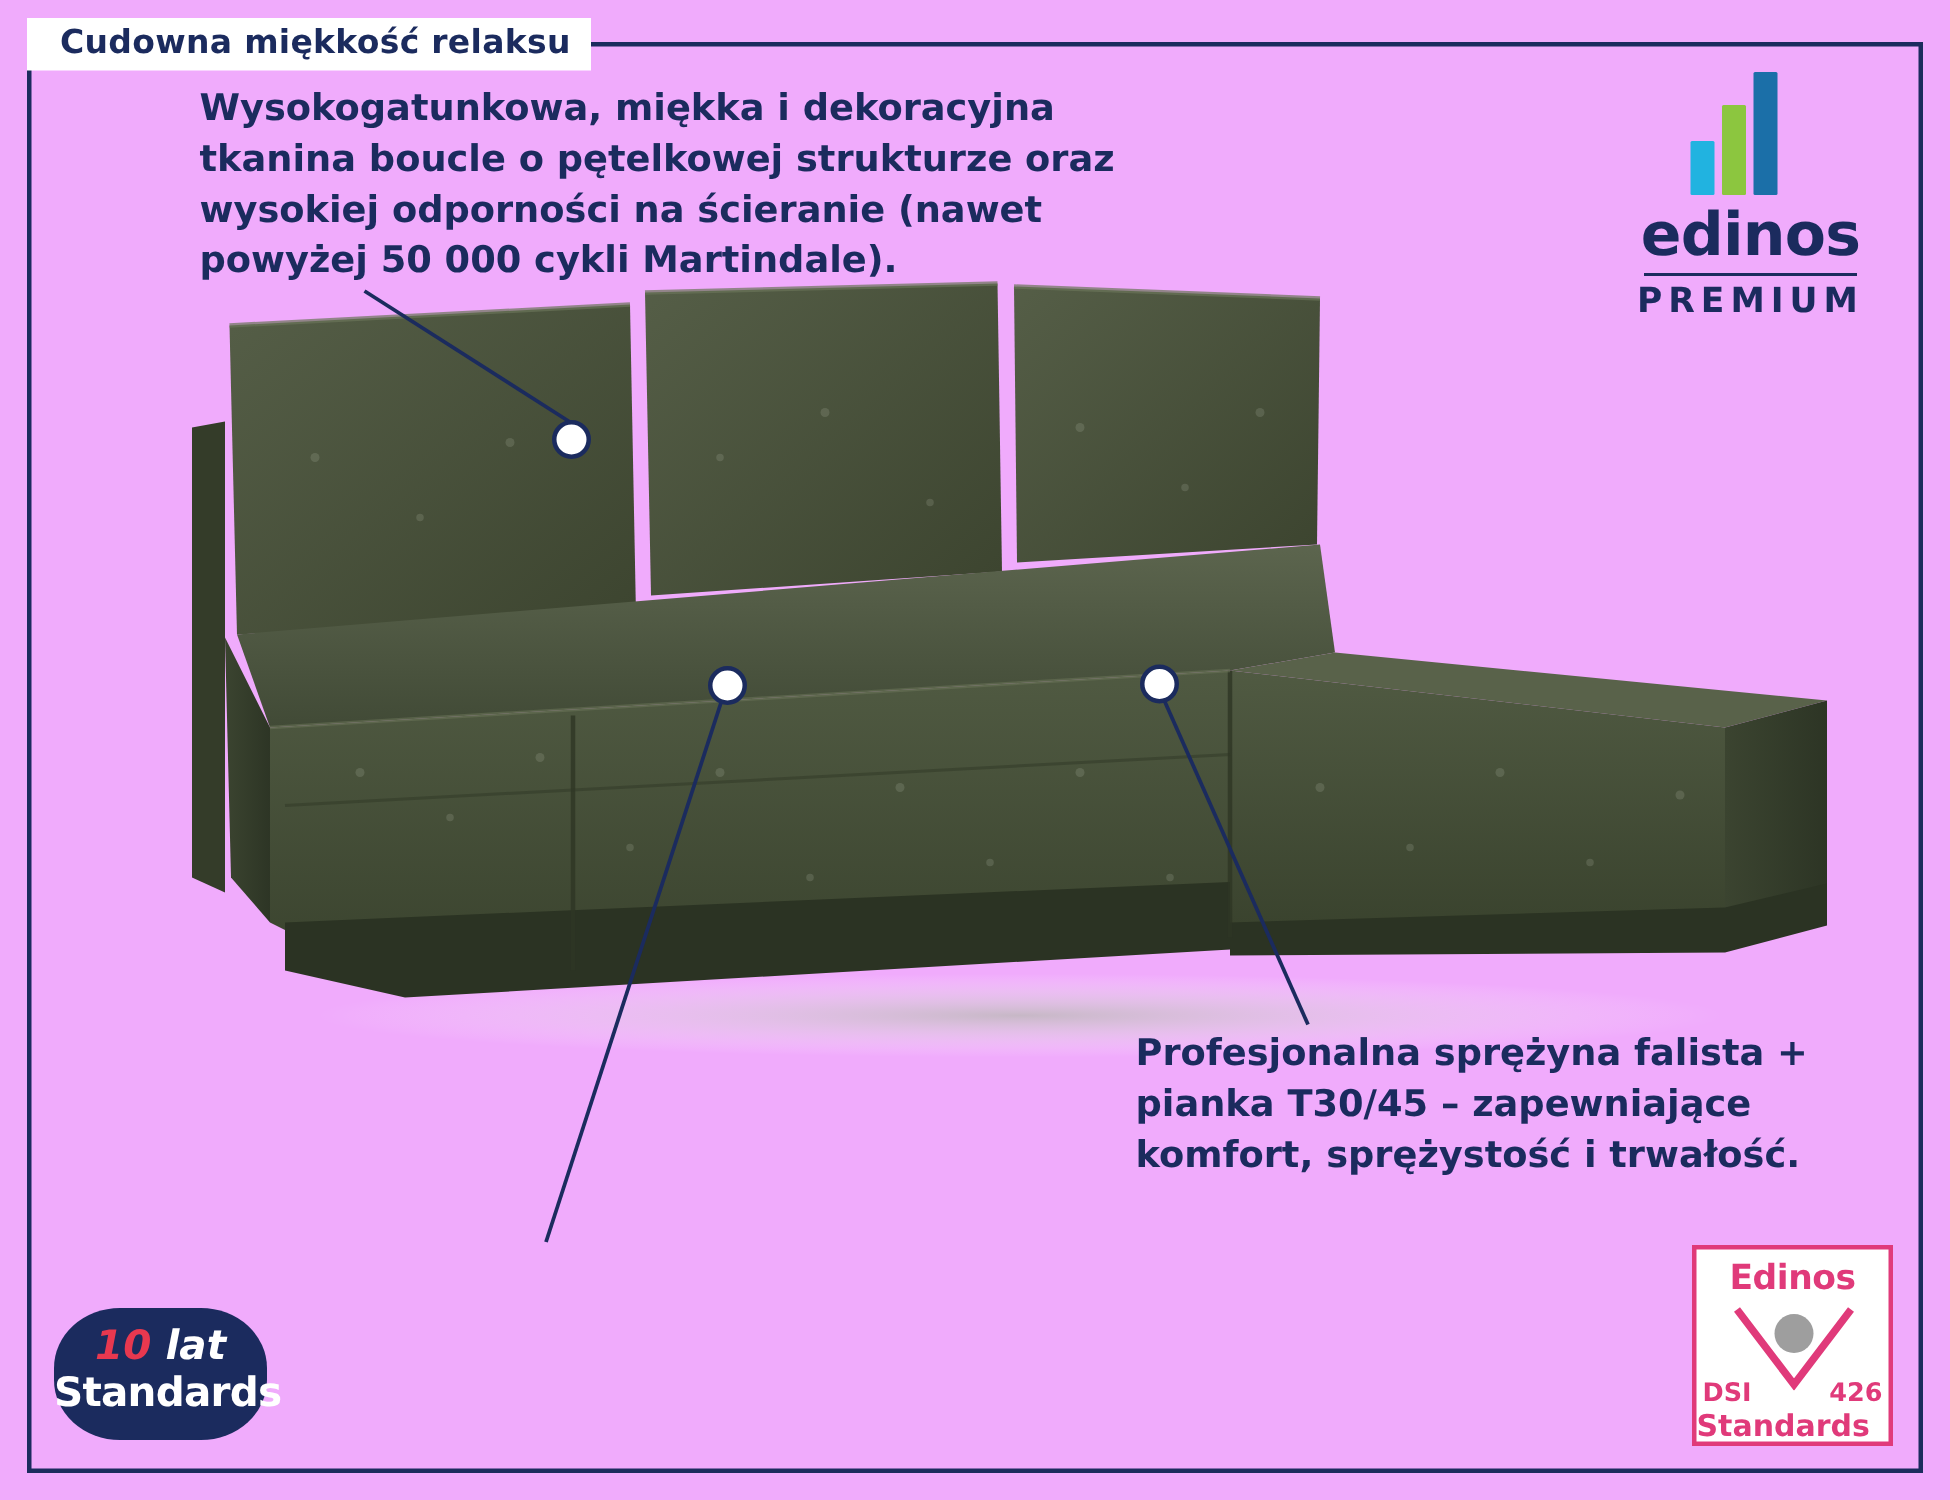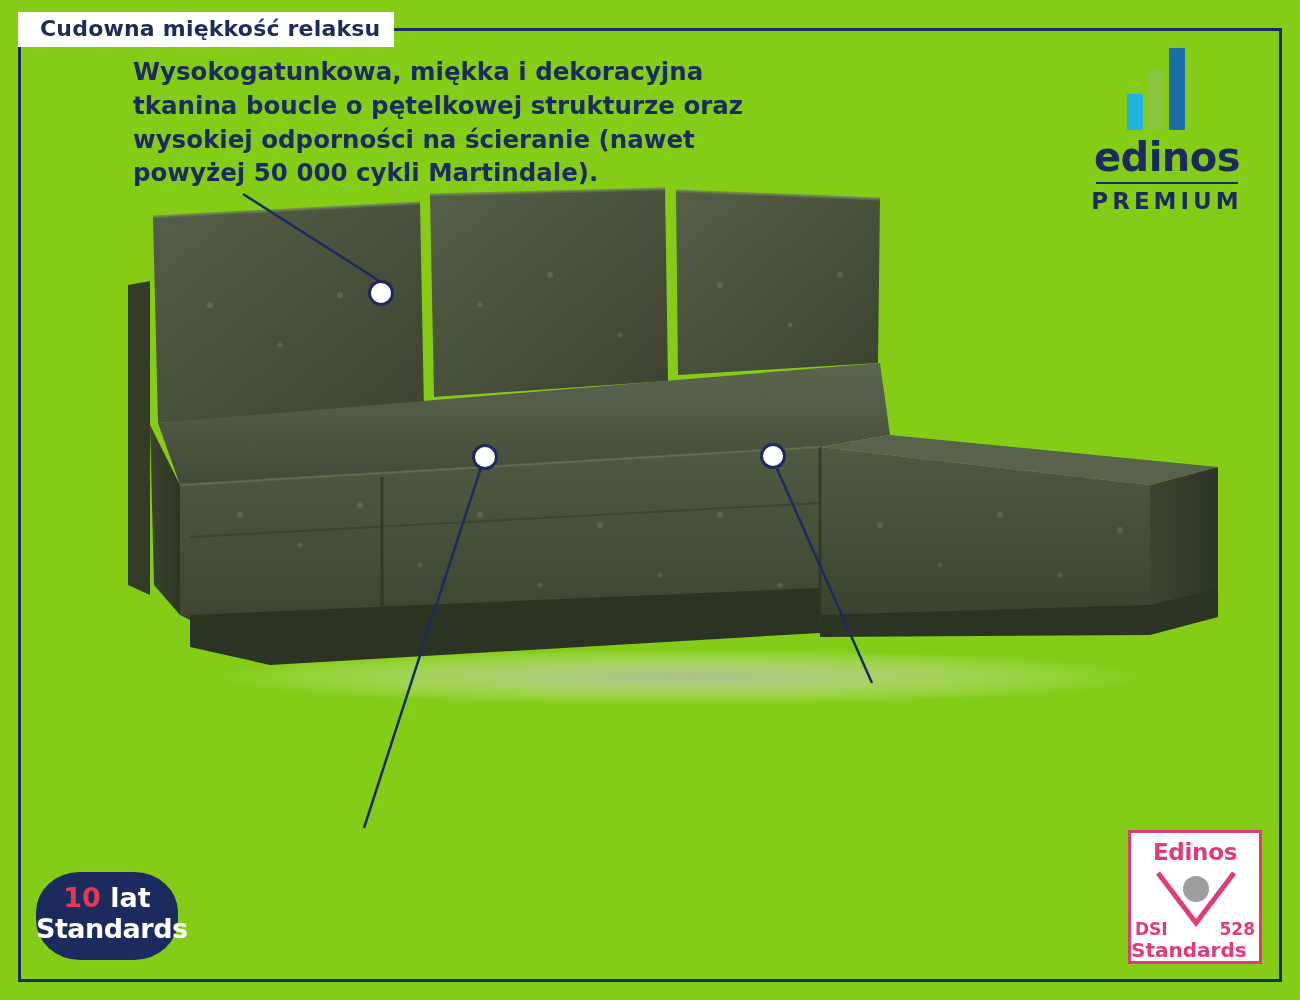--- a/index.html
+++ b/index.html
@@ -10,21 +10,21 @@
     width: 1300px;
     height: 1000px;
     font-family: "DejaVu Sans", sans-serif;
     background: #ffffff;
     overflow: hidden;
   }
   #stage {
     position: relative;
     width: 1300px;
     height: 1000px;
-    background: #84cc16;
+    background: #f0abfc;
     box-sizing: border-box;
   }
   
   .frame {
     position: absolute;
     left: 18px;
     top: 28px;
     width: 1264px;
     height: 954px;
     border: 3px solid #1b2b5e;
@@ -169,20 +169,21 @@
     height: 88px;
     background: #1b2b5e;
     border-radius: 44px / 40px;
     color: #ffffff;
     text-align: center;
   }
   #badge-warranty .line1 {
     margin-top: 10px;
     font-size: 27px;
     font-weight: bold;
+    font-style: italic;
   }
   #badge-warranty .line1 .num { color: #e8384f; }
   #badge-warranty .line2 {
     margin-top: 0px;
     font-size: 27px;
     font-weight: bold;
     letter-spacing: -0.5px;
   }
 
   
@@ -325,20 +326,21 @@
   </svg>
 
   <div class="dot" id="dot-fabric"></div>
   <div class="dot" id="dot-storage"></div>
   <div class="dot" id="dot-spring"></div>
 
   <div class="frame"></div>
   <div class="title-chip">Cudowna miękkość relaksu</div>
 
   <div class="callout" id="callout-fabric">Wysokogatunkowa, miękka i dekoracyjna tkanina boucle o pętelkowej strukturze oraz wysokiej odporności na ścieranie (nawet powyżej 50 000 cykli Martindale).</div>
+  <div class="callout" id="callout-spring">Profesjonalna sprężyna falista + pianka T30/45 – zapewniające komfort, sprężystość i trwałość.</div>
 
   <div id="logo-edinos">
     <div class="bars">
       <div class="bar b1"></div>
       <div class="bar b2"></div>
       <div class="bar b3"></div>
     </div>
     <div class="wordmark">edinos</div>
     <div class="rule"></div>
     <div class="premium">PREMIUM</div>
@@ -354,18 +356,18 @@
 
   <div id="badge-dsi">
     <div class="dsi-name">Edinos</div>
     <svg class="vmark" viewBox="0 0 84 58" xmlns="http://www.w3.org/2000/svg">
       <path d="M4 4 L42 54 L80 4" stroke="#e03a7a" stroke-width="5" fill="none"></path>
       <circle cx="42" cy="20" r="13" fill="#9e9e9e"></circle>
     </svg>
     <div class="dsi-sub">
       <span>DSI</span>
       <span style="display:inline-block;width:40px;"></span>
-      <span>528</span>
+      <span>426</span>
     </div>
     <div class="dsi-std">Standards</div>
   </div>
 
 </div>
 
 </body></html>

